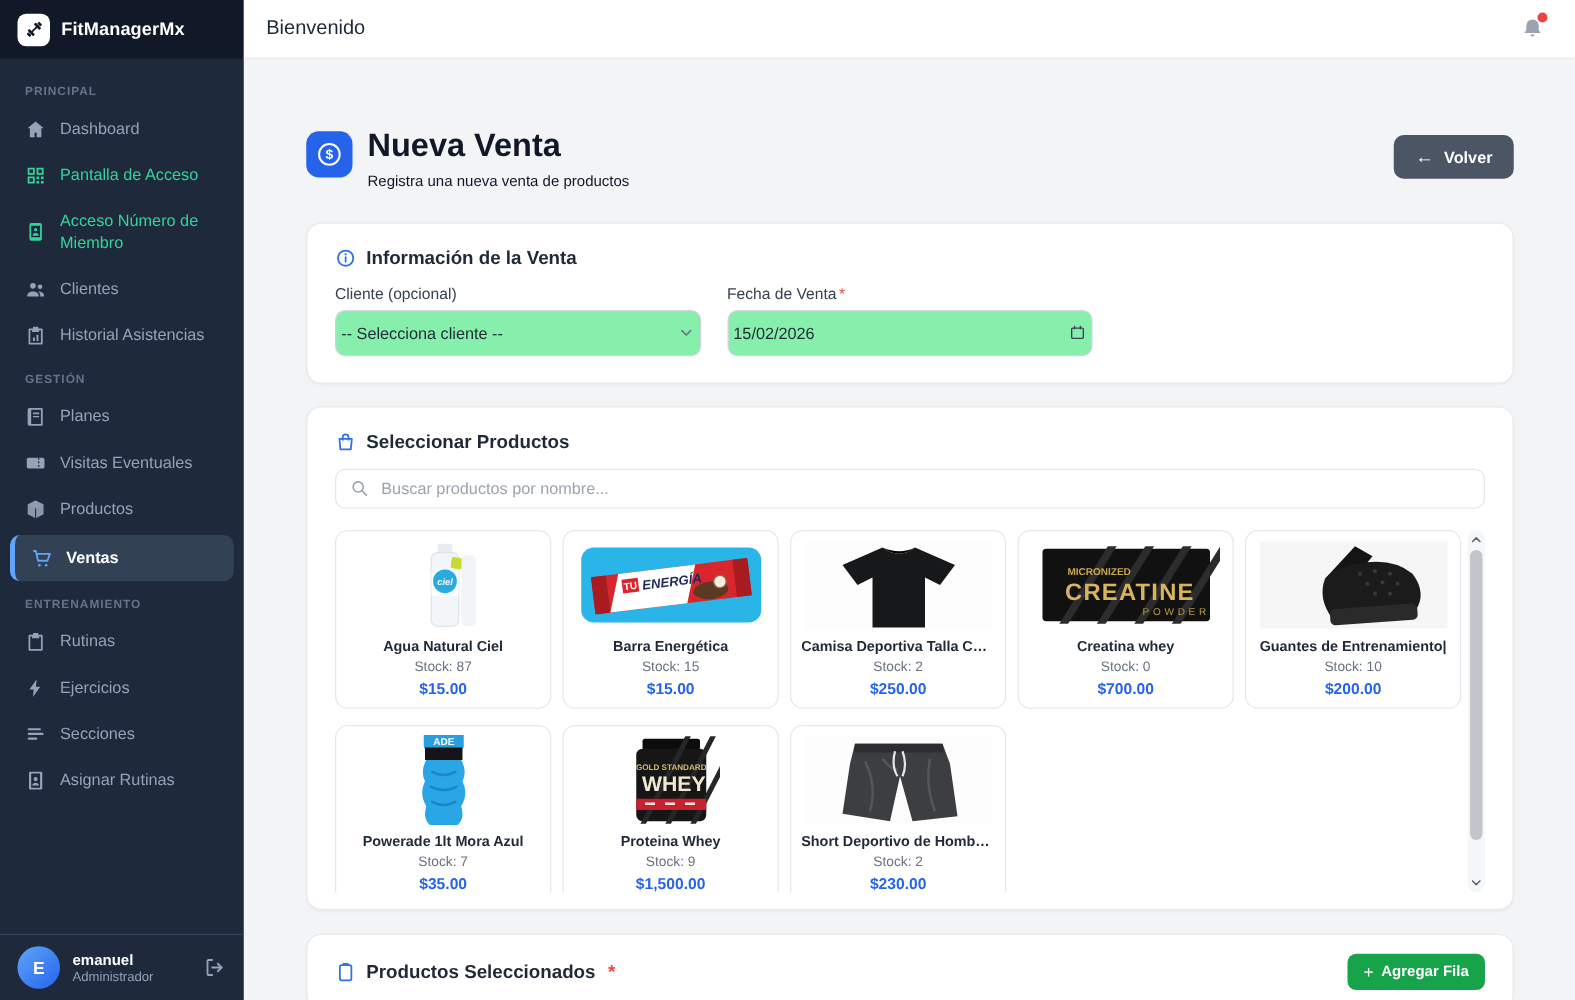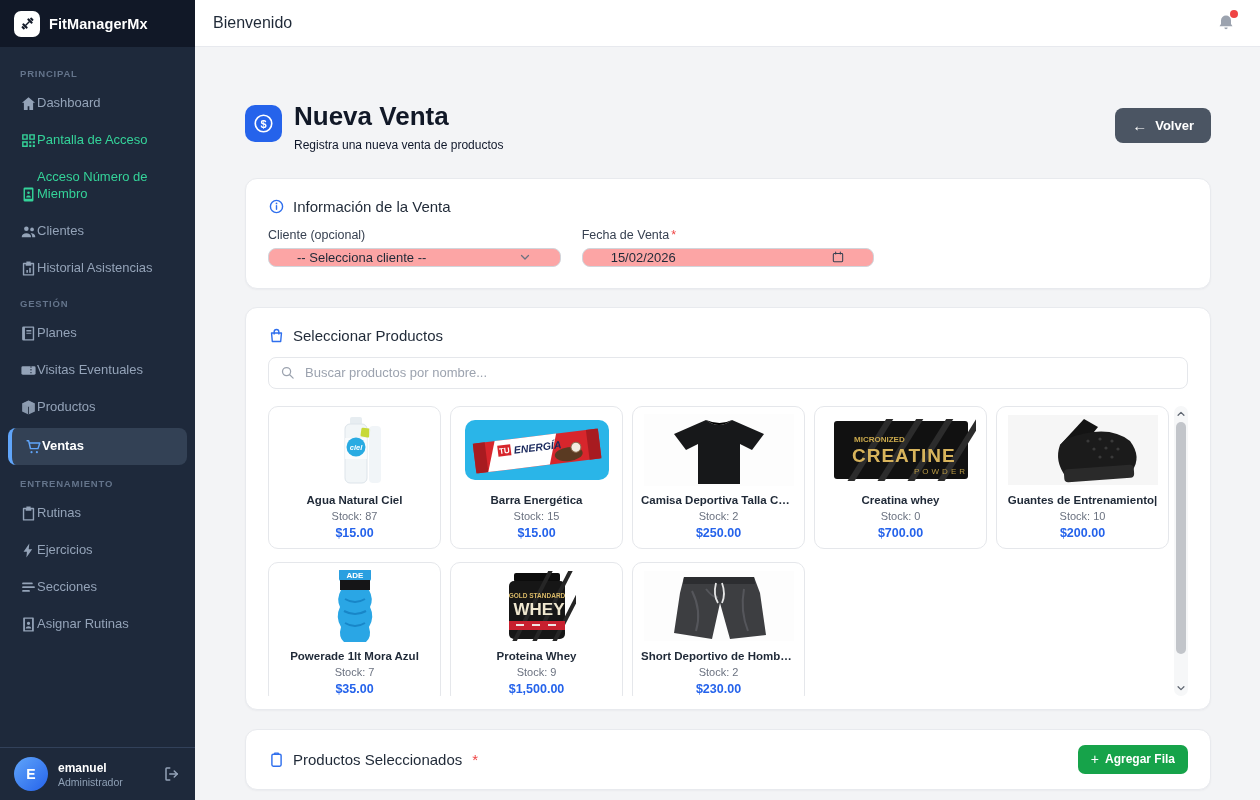--- a/index.html
+++ b/index.html
@@ -8,21 +8,21 @@
   body{font-family:"Liberation Sans",sans-serif;display:flex;background:#f3f4f6}
 
   
   .sidebar{width:195px;min-width:195px;background:#1e293b;display:flex;flex-direction:column;height:100%}
   .sb-head{height:47px;min-height:47px;background:#111827;display:flex;align-items:center;gap:9px;padding:0 14px}
   .logo-box{width:26px;height:26px;background:#fff;border-radius:7px;display:flex;align-items:center;justify-content:center}
   .logo-box svg{width:17px;height:17px}
   .app-name{color:#fff;font-weight:bold;font-size:14.5px;letter-spacing:.1px}
   .nav{flex:1;padding-top:10px;overflow:hidden}
   .nav-label{color:#64748b;font-size:9.5px;font-weight:bold;letter-spacing:.8px;padding:11px 20px 6px}
-  .nav-item{display:flex;align-items:flex-end;padding:10px 12px 10px 20px;color:#94a3b8;font-size:13px;cursor:pointer;line-height:1.3}
+  .nav-item{display:flex;align-items:center;gap:11px;padding:10px 12px 10px 20px;color:#94a3b8;font-size:13px;cursor:pointer;line-height:1.3}
   .nav-icon{width:17px;height:17px;flex:none;margin-top:0}
   .nav-icon svg{width:17px;height:17px;display:block}
   .nav-item.highlight{color:#34d399}
   .nav-item.active{margin:2px 8px;padding:10px 8px 10px 13px;background:#334155;border-left:4px solid #60a5fa;border-radius:8px;color:#fff;font-weight:bold}
   .nav-item.active .nav-icon{color:#60a5fa}
   .sb-foot{border-top:1px solid #32415a;display:flex;align-items:center;gap:10px;padding:9px 14px}
   .avatar{width:34px;height:34px;min-width:34px;border-radius:50%;background:linear-gradient(135deg,#60a5fa,#2563eb);color:#fff;font-weight:bold;font-size:14px;display:flex;align-items:center;justify-content:center}
   .u-name{color:#ffffff;font-size:12px;font-weight:bold}
   .u-role{color:#8fa0b5;font-size:10.5px;margin-top:1px}
   .logout{margin-left:auto;color:#94a3b8;width:18px;height:18px;cursor:pointer}
@@ -41,26 +41,26 @@
   .ph-left{display:flex;gap:12px}
   .ph-icon{width:37px;height:37px;min-width:37px;border-radius:10px;background:#2563eb;display:flex;align-items:center;justify-content:center;margin-top:3px}
   .ph-icon svg{width:23px;height:23px}
   .ph-title{font-size:26px;font-weight:bold;color:#111827;line-height:1.15}
   .ph-sub{font-size:12px;color:#0f172a;margin-top:6px}
   .btn-back{background:#4b5563;color:#fff;border:none;border-radius:8px;font-size:13px;font-weight:bold;padding:0 17px;height:35px;display:flex;align-items:center;gap:8px;cursor:pointer;margin-top:6px;font-family:inherit}
   .btn-back .arrow{font-size:15px;font-weight:normal}
 
   .card{background:#fff;border:1px solid #e8eaee;border-radius:12px;box-shadow:0 1px 2px rgba(16,24,40,.04)}
   .card1{padding:19px 22px 21px}
-  .sec-head{display:flex;align-items:center;gap:8px;font-size:15px;font-weight:normal;color:#1f2937}
+  .sec-head{display:flex;align-items:center;gap:8px;font-size:15px;font-weight:bold;color:#1f2937}
   .sec-head svg{width:17px;height:17px;display:block}
   .fields{display:grid;grid-template-columns:1fr 1fr 1fr;gap:21px;margin-top:13px}
   .f-label{font-size:12.5px;color:#374151;margin-bottom:6px}
   .req{color:#ef4444;margin-left:2px}
-  .control{height:19px;border:1px solid #d1d5db;border-radius:8px;display:flex;align-items:center;justify-content:space-between;padding:0 28px;font-size:13px;color:#1f2937;background:#fca5a5;cursor:pointer}
+  .control{height:37px;border:1px solid #d1d5db;border-radius:8px;display:flex;align-items:center;justify-content:space-between;padding:0 4px;font-size:13px;color:#1f2937;background:#86efac;cursor:pointer}
   .control svg{width:14px;height:14px;display:block}
 
   .card2{margin-top:18px;padding:19px 22px 13px}
   .search-wrap{position:relative;margin-top:13px}
   .search-input{width:100%;height:32px;border:1px solid #e5e7eb;border-radius:8px;padding:0 12px 0 36px;font-size:13px;color:#374151;outline:none;background:#fff;font-family:inherit}
   .search-input::placeholder{color:#9ca3af}
   .search-icon{position:absolute;left:12px;top:8px;width:15px;height:15px;color:#9ca3af}
   .search-icon svg{width:15px;height:15px}
   .grid-wrap{position:relative;margin-top:17px;height:290px;overflow:hidden}
   .p-grid{display:flex;flex-wrap:wrap;gap:13px 9px;width:901px}

